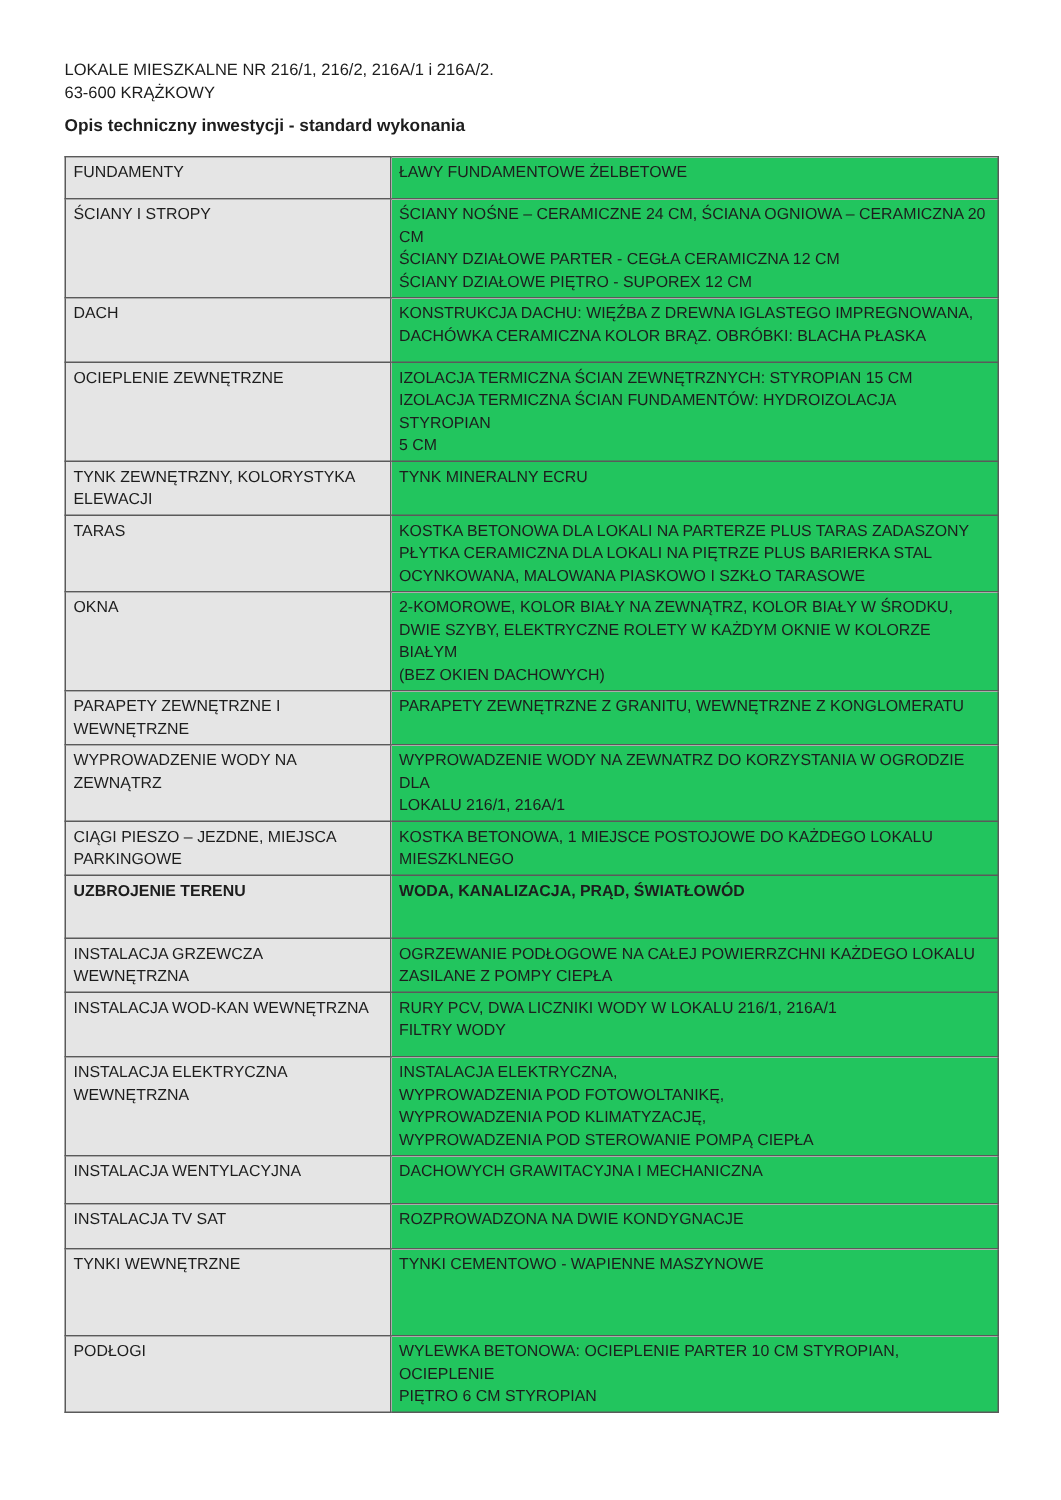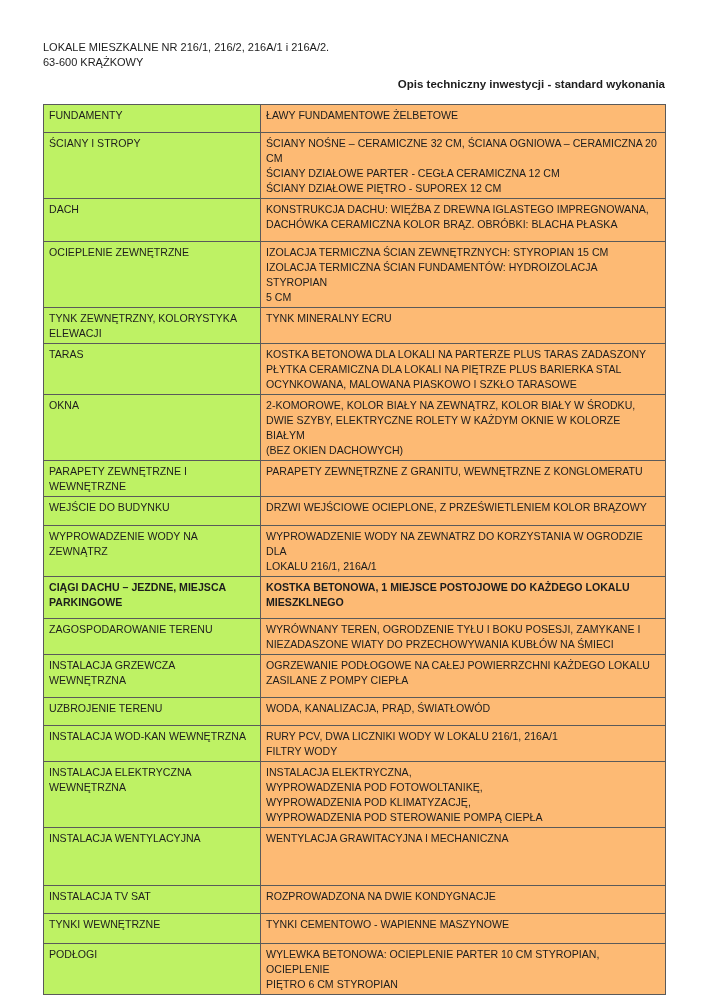--- a/index.html
+++ b/index.html
@@ -14,21 +14,21 @@
     background: #ffffff;
     font-family: "Liberation Sans", sans-serif;
     color: #1d1d1d;
     overflow: hidden;
     box-sizing: border-box;
     padding: 40px 42px 0 43px;
   }
   .doc-header { line-height: 15px; font-size: 11px; }
   .doc-header .hline { white-space: nowrap; }
   .doc-title {
-    text-align: right;
+    text-align: left;
     font-weight: bold;
     font-size: 11.5px;
     margin-top: 8px;
     margin-bottom: 14px;
   }
   table.spec-table {
     border-collapse: collapse;
     table-layout: fixed;
     width: 622px;
     font-size: 10.6px;
@@ -36,22 +36,22 @@
   }
   table.spec-table col.c-label { width: 217px; }
   table.spec-table col.c-value { width: 405px; }
   table.spec-table td {
     border: 1px solid #5a5a5a;
     vertical-align: top;
     padding: 3px 6px 2px 5px;
     overflow: hidden;
     box-sizing: border-box;
   }
-  td.label-cell { background: #bef264; }
-  td.value-cell { background: #fdba74; white-space: pre-line; }
+  td.label-cell { background: #e5e5e5; }
+  td.value-cell { background: #22c55e; white-space: pre-line; }
 
   
   tr:nth-child(1)  td { height: 28px; }
   tr:nth-child(2)  td { height: 49px; }
   tr:nth-child(3)  td { height: 43px; }
   tr:nth-child(4)  td { height: 45px; }
   tr:nth-child(5)  td { height: 28px; margin-top: 28px; }
   tr:nth-child(6)  td { height: 45px; }
   tr:nth-child(7)  td { height: 45px; }
   tr:nth-child(8)  td { height: 23px; }
@@ -86,21 +86,21 @@
       <col class="c-label">
       <col class="c-value">
     </colgroup>
     <tbody id="spec-rows">
         <tr>
           <td class="label-cell">FUNDAMENTY</td>
           <td class="value-cell">ŁAWY FUNDAMENTOWE ŻELBETOWE</td>
         </tr>
         <tr>
           <td class="label-cell">ŚCIANY I STROPY</td>
-          <td class="value-cell">ŚCIANY NOŚNE – CERAMICZNE 32 CM, ŚCIANA OGNIOWA – CERAMICZNA 20 CM
+          <td class="value-cell">ŚCIANY NOŚNE – CERAMICZNE 24 CM, ŚCIANA OGNIOWA – CERAMICZNA 20 CM
 ŚCIANY DZIAŁOWE PARTER - CEGŁA CERAMICZNA 12 CM
 ŚCIANY DZIAŁOWE PIĘTRO - SUPOREX 12 CM</td>
         </tr>
         <tr>
           <td class="label-cell">DACH</td>
           <td class="value-cell">KONSTRUKCJA DACHU: WIĘŹBA Z DREWNA IGLASTEGO IMPREGNOWANA,
 DACHÓWKA CERAMICZNA KOLOR BRĄZ. OBRÓBKI: BLACHA PŁASKA</td>
         </tr>
         <tr>
           <td class="label-cell">OCIEPLENIE ZEWNĘTRZNE</td>
@@ -122,62 +122,53 @@
           <td class="label-cell">OKNA</td>
           <td class="value-cell">2-KOMOROWE, KOLOR BIAŁY NA ZEWNĄTRZ, KOLOR BIAŁY W ŚRODKU,
 DWIE SZYBY, ELEKTRYCZNE ROLETY W KAŻDYM OKNIE W KOLORZE BIAŁYM
 (BEZ OKIEN DACHOWYCH)</td>
         </tr>
         <tr>
           <td class="label-cell">PARAPETY ZEWNĘTRZNE I WEWNĘTRZNE</td>
           <td class="value-cell">PARAPETY ZEWNĘTRZNE Z GRANITU, WEWNĘTRZNE Z KONGLOMERATU</td>
         </tr>
         <tr>
-          <td class="label-cell">WEJŚCIE DO BUDYNKU</td>
-          <td class="value-cell">DRZWI WEJŚCIOWE OCIEPLONE, Z PRZEŚWIETLENIEM KOLOR BRĄZOWY</td>
-        </tr>
-        <tr>
           <td class="label-cell">WYPROWADZENIE WODY NA ZEWNĄTRZ</td>
           <td class="value-cell">WYPROWADZENIE WODY NA ZEWNATRZ DO KORZYSTANIA W OGRODZIE DLA
 LOKALU  216/1, 216A/1</td>
         </tr>
         <tr>
-          <td class="label-cell">CIĄGI DACHU – JEZDNE, MIEJSCA PARKINGOWE</td>
+          <td class="label-cell">CIĄGI PIESZO – JEZDNE, MIEJSCA PARKINGOWE</td>
           <td class="value-cell">KOSTKA BETONOWA, 1 MIEJSCE POSTOJOWE DO KAŻDEGO LOKALU
 MIESZKLNEGO</td>
         </tr>
         <tr>
-          <td class="label-cell">ZAGOSPODAROWANIE TERENU</td>
-          <td class="value-cell">WYRÓWNANY TEREN, OGRODZENIE TYŁU I BOKU POSESJI, ZAMYKANE I
-NIEZADASZONE WIATY DO PRZECHOWYWANIA KUBŁÓW NA ŚMIECI</td>
+          <td class="label-cell">UZBROJENIE TERENU</td>
+          <td class="value-cell">WODA, KANALIZACJA, PRĄD, ŚWIATŁOWÓD</td>
         </tr>
         <tr>
           <td class="label-cell">INSTALACJA GRZEWCZA WEWNĘTRZNA</td>
           <td class="value-cell">OGRZEWANIE PODŁOGOWE NA CAŁEJ POWIERRZCHNI KAŻDEGO LOKALU
 ZASILANE Z POMPY CIEPŁA</td>
-        </tr>
-        <tr>
-          <td class="label-cell">UZBROJENIE TERENU</td>
-          <td class="value-cell">WODA, KANALIZACJA, PRĄD, ŚWIATŁOWÓD</td>
         </tr>
         <tr>
           <td class="label-cell">INSTALACJA WOD-KAN WEWNĘTRZNA</td>
           <td class="value-cell">RURY PCV, DWA LICZNIKI WODY W LOKALU 216/1, 216A/1
 FILTRY WODY</td>
         </tr>
         <tr>
           <td class="label-cell">INSTALACJA ELEKTRYCZNA WEWNĘTRZNA</td>
           <td class="value-cell">INSTALACJA ELEKTRYCZNA,
 WYPROWADZENIA POD FOTOWOLTANIKĘ,
 WYPROWADZENIA POD KLIMATYZACJĘ,
 WYPROWADZENIA POD STEROWANIE POMPĄ CIEPŁA</td>
         </tr>
         <tr>
           <td class="label-cell">INSTALACJA WENTYLACYJNA</td>
-          <td class="value-cell">WENTYLACJA GRAWITACYJNA I MECHANICZNA</td>
+          <td class="value-cell">DACHOWYCH GRAWITACYJNA I MECHANICZNA</td>
         </tr>
         <tr>
           <td class="label-cell">INSTALACJA TV SAT</td>
           <td class="value-cell">ROZPROWADZONA NA DWIE KONDYGNACJE</td>
         </tr>
         <tr>
           <td class="label-cell">TYNKI WEWNĘTRZNE</td>
           <td class="value-cell">TYNKI CEMENTOWO - WAPIENNE MASZYNOWE</td>
         </tr>
         <tr>

